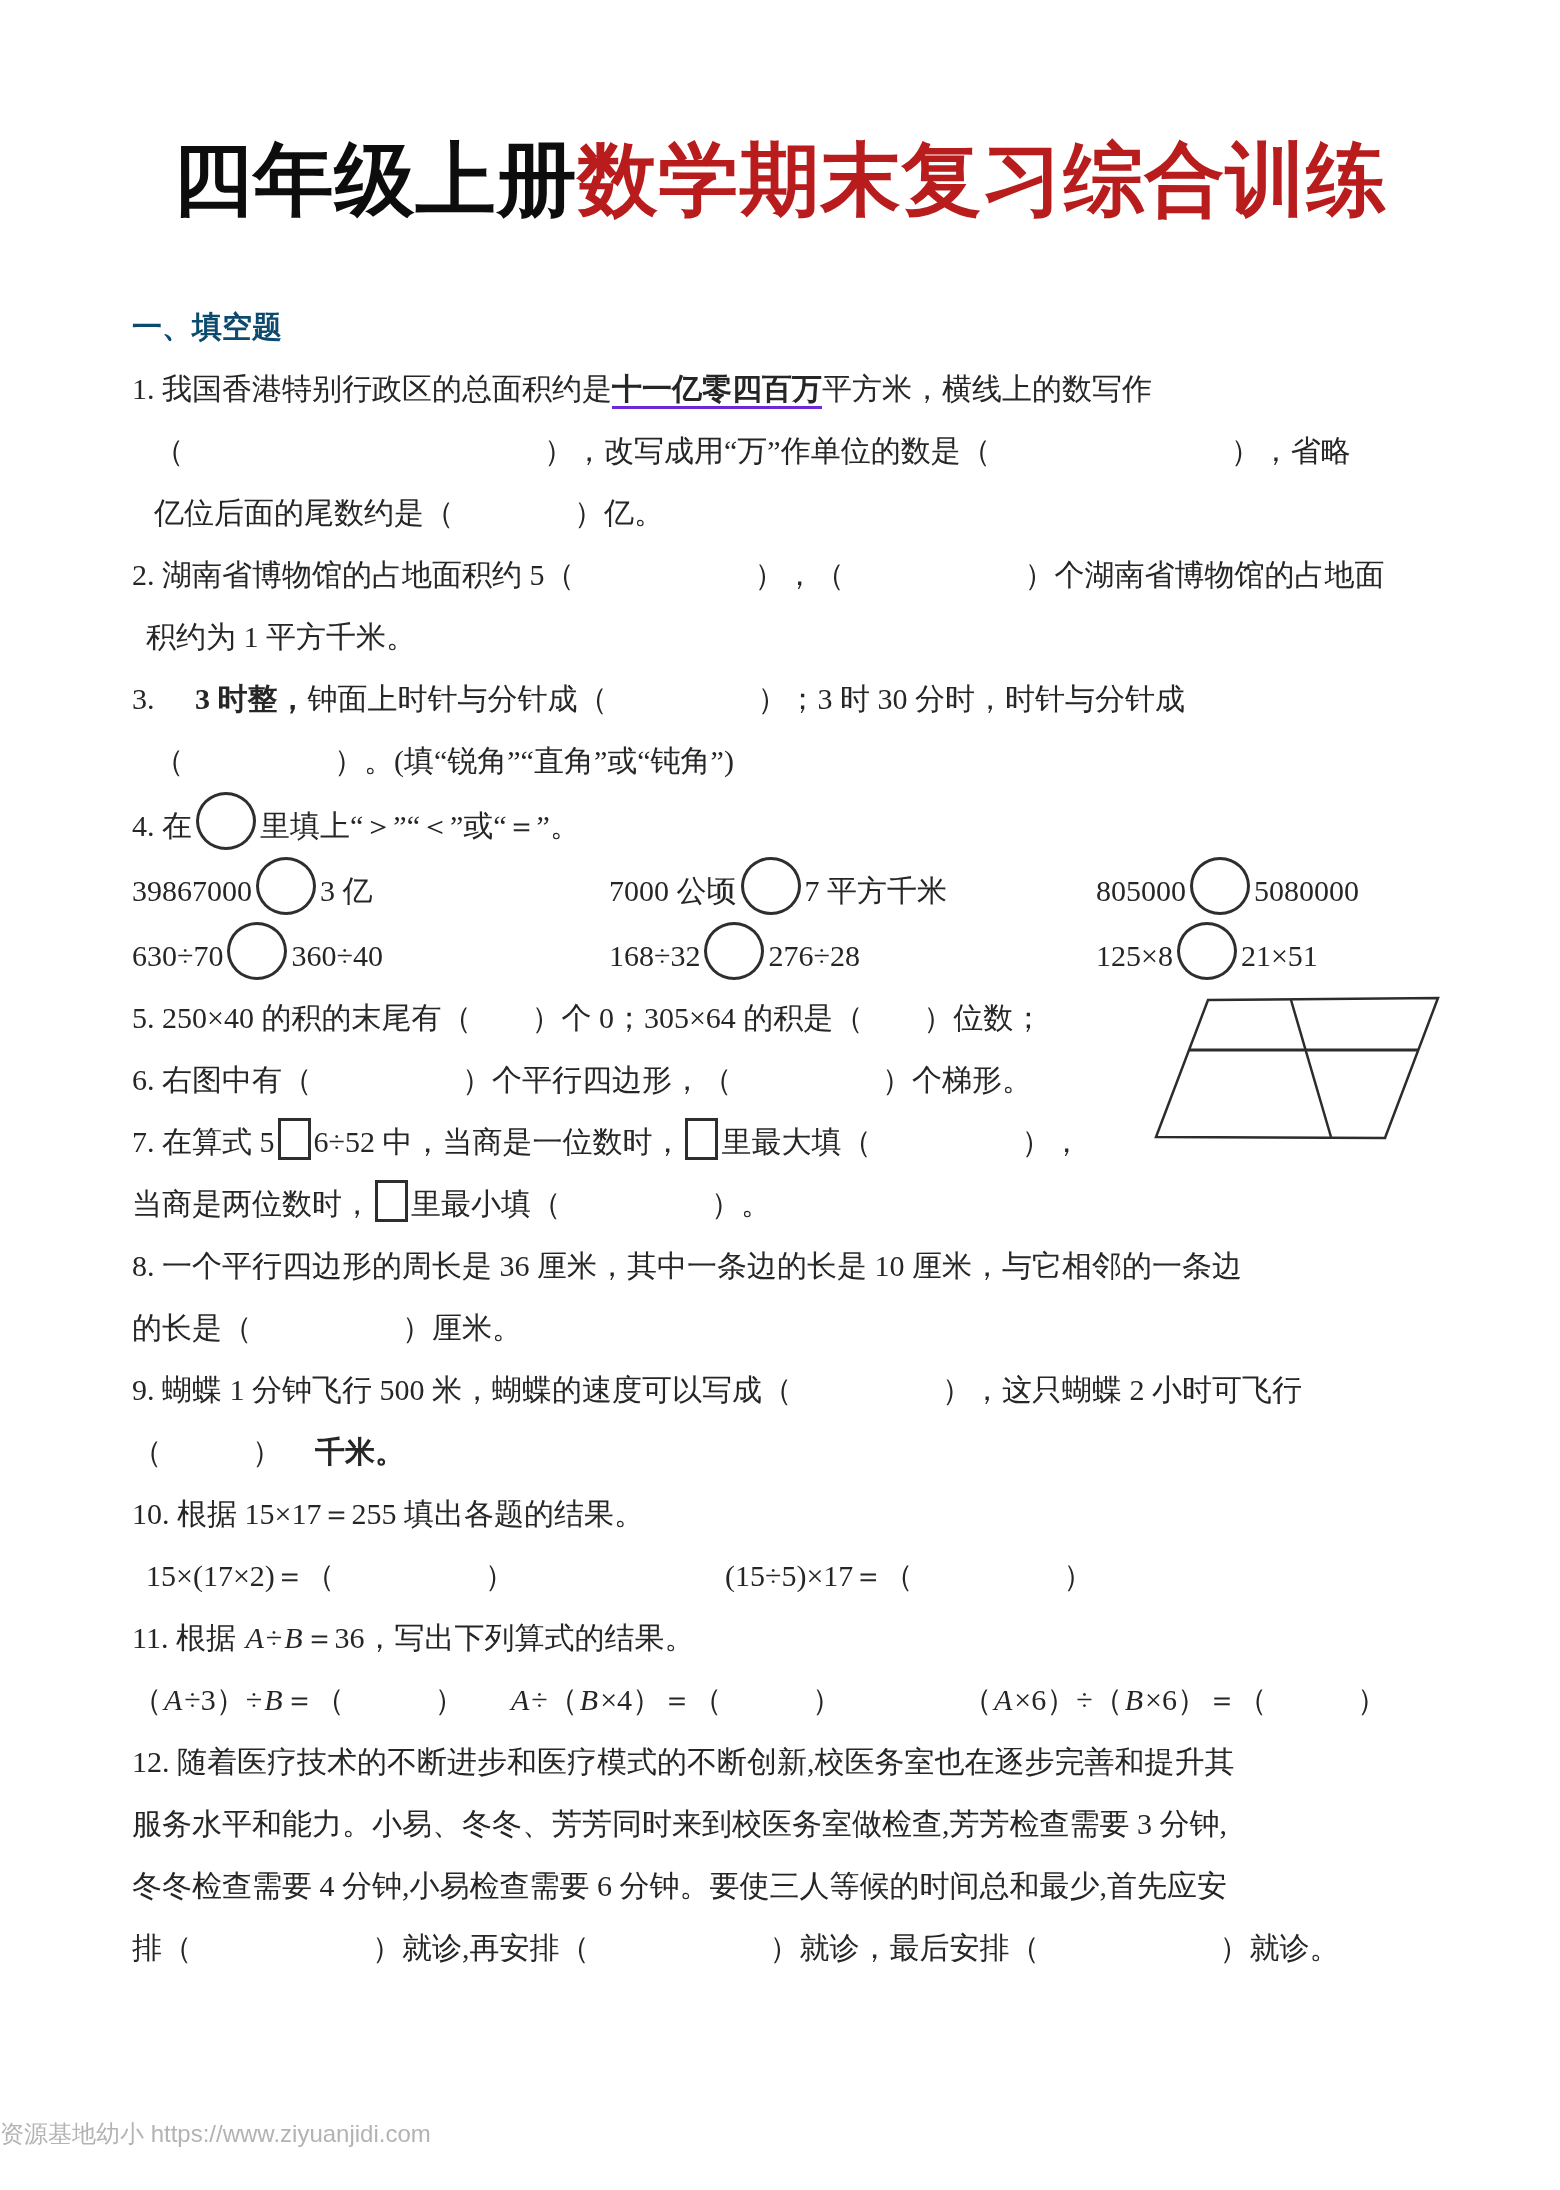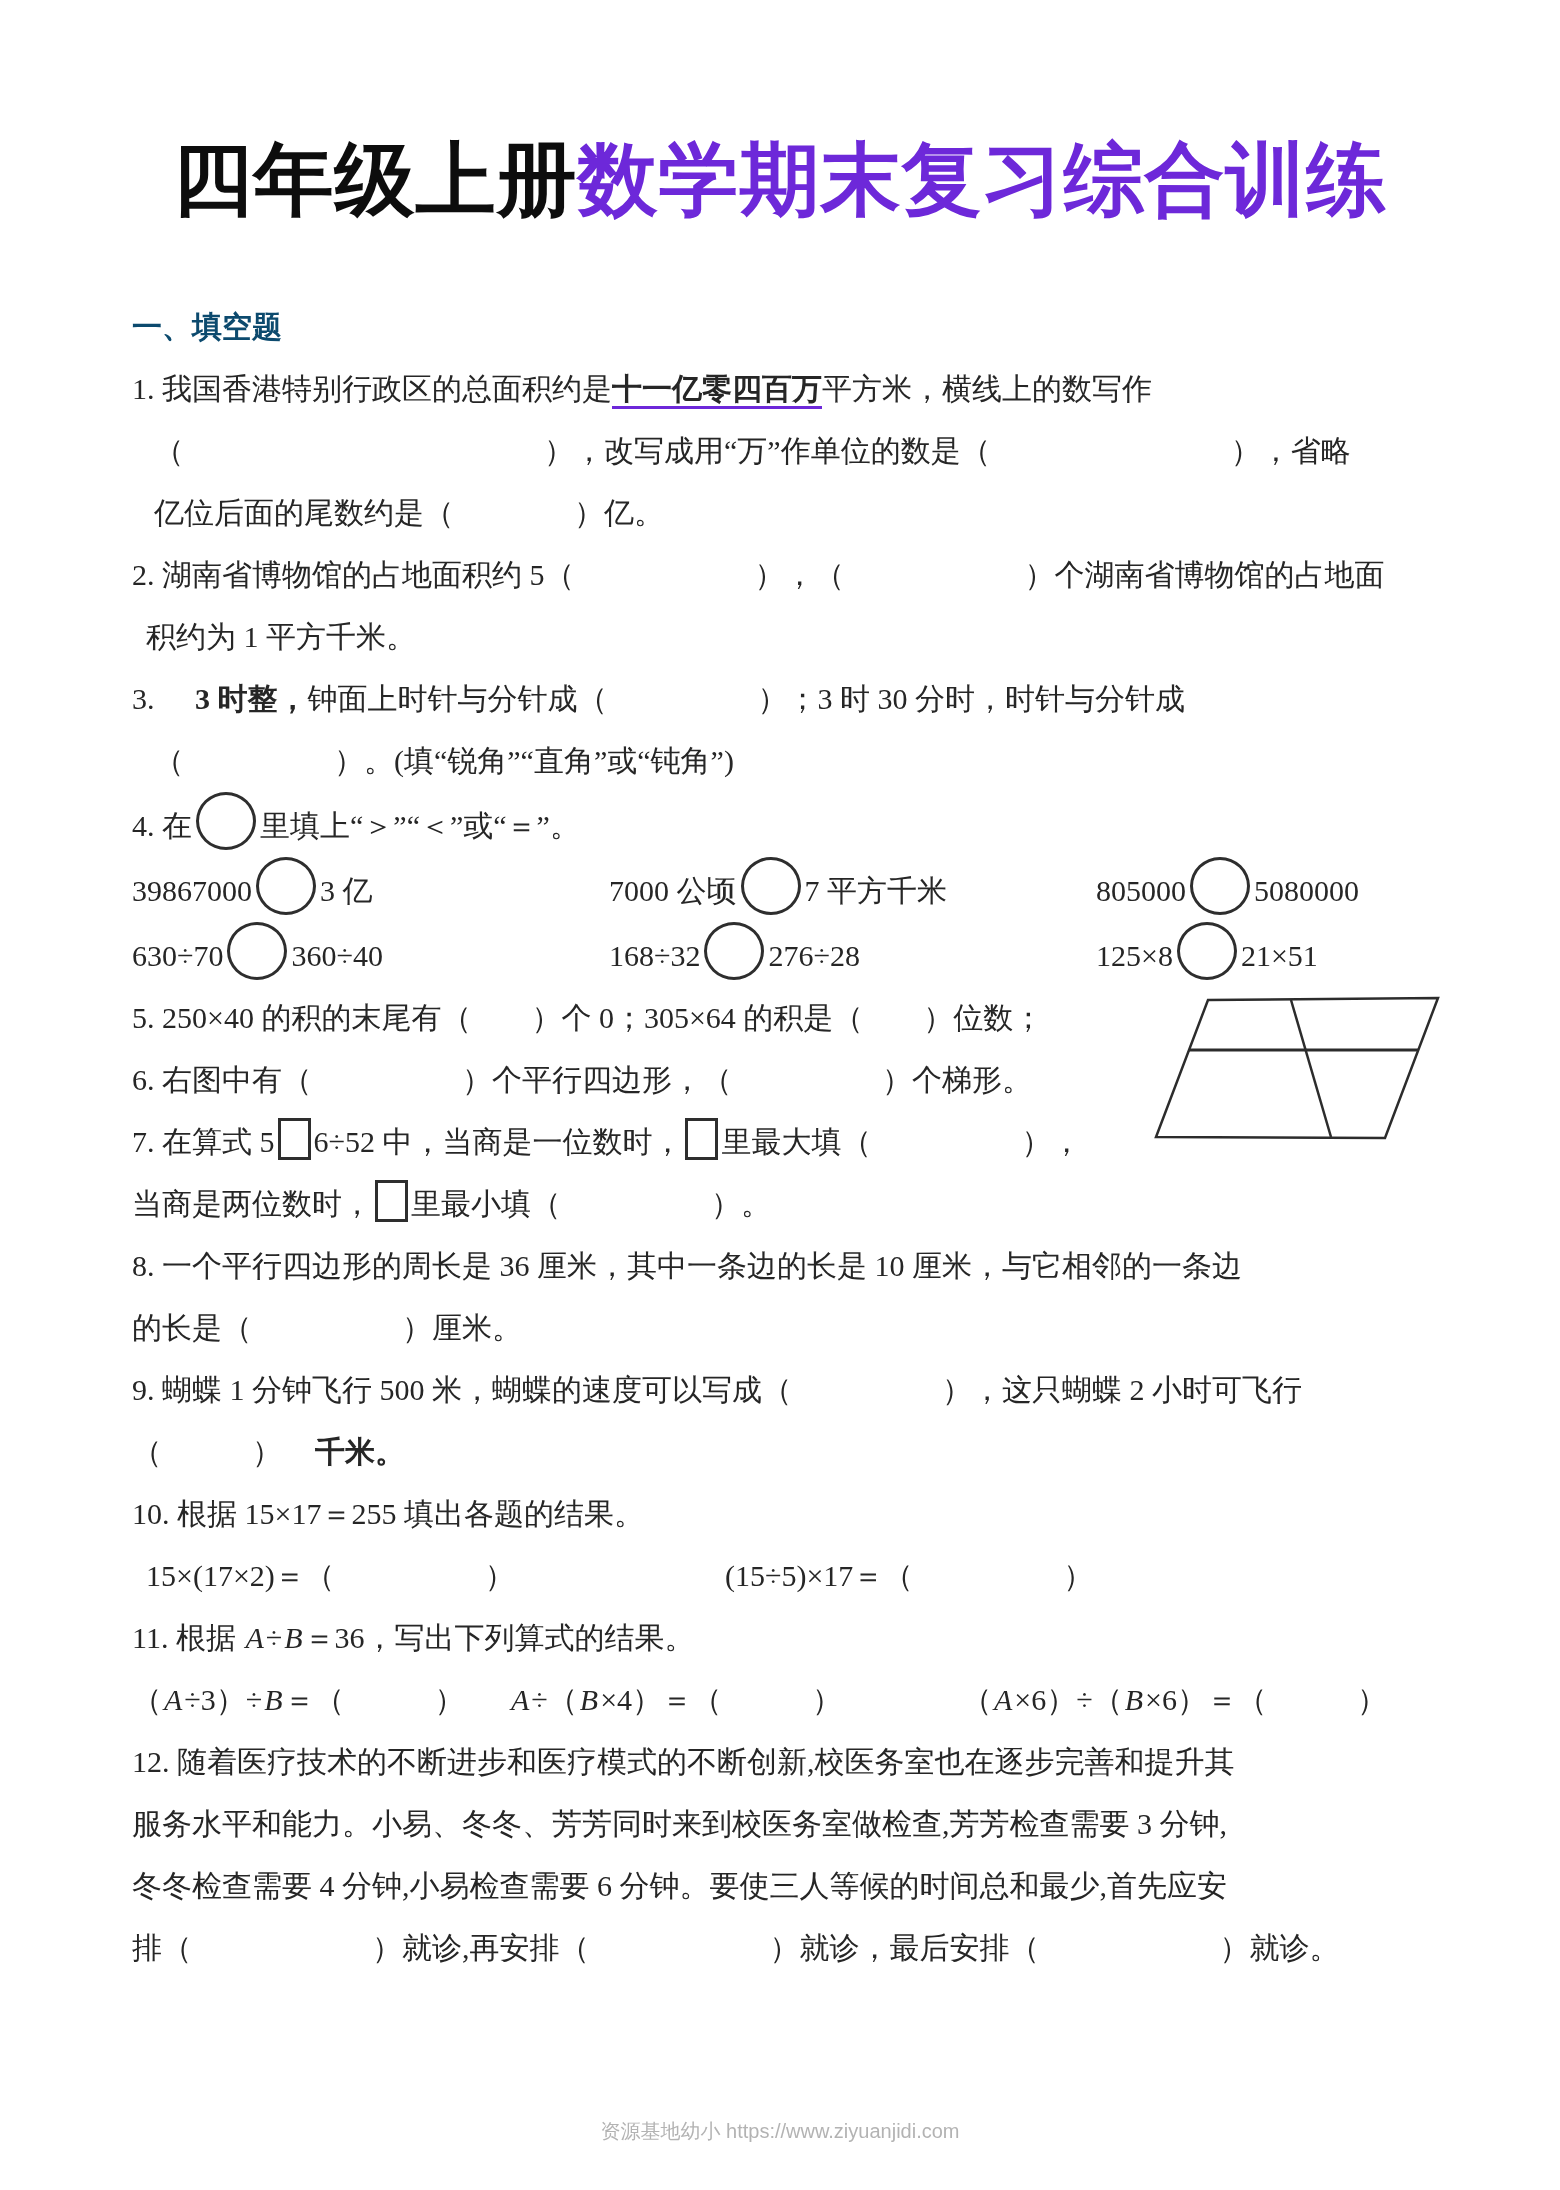--- a/index.html
+++ b/index.html
@@ -28,30 +28,30 @@
     display:inline-block;width:27px;height:36px;border:3px solid #2e2e2e;
     vertical-align:-8px;margin:0 3px;background:#fff;
   }
   .cmp-cell1{display:inline-block;width:477px;}
   .cmp-cell2{display:inline-block;width:487px;}
   .q10e1{display:inline-block;width:579px;}
   .q11e1{display:inline-block;width:377px;}
   .q11e2{display:inline-block;width:453px;}
   .figure{position:absolute;left:1148px;top:985px;}
   .footer{
-    position:absolute;top:2118px;left:0;width:100%;text-align:center;
-    font-size:20px;color:#b3b3b3;font-family:"Liberation Sans",sans-serif;
+    position:absolute;top:2118px;left:0;width:100%;
+    font-size:24px;color:#b3b3b3;font-family:"Liberation Sans",sans-serif;
   }
 </style>
 </head>
 <body>
 
 <div class="page">
 
-  <h1 class="title"><span>四年级上册</span><span style="color: #6d28d9;">数学期末复习综合训练</span></h1>
+  <h1 class="title"><span>四年级上册</span><span style="color: #b91c1c;">数学期末复习综合训练</span></h1>
 
   <div class="content">
 
     <div class="line heading">一、填空题</div>
 
     <div class="line"><span>1. 我国香港特别行政区的总面积约是</span><span class="bu">十一亿零四百万</span><span>平方米，横线上的数写作</span></div>
     <div class="line indent">（　　　　　　　　　　　　），改写成用“万”作单位的数是（　　　　　　　　），省略</div>
     <div class="line indent">亿位后面的尾数约是（　　　　）亿。</div>
 
     <div class="line">2. 湖南省博物馆的占地面积约 5（　　　　　　），（　　　　　　）个湖南省博物馆的占地面</div>

